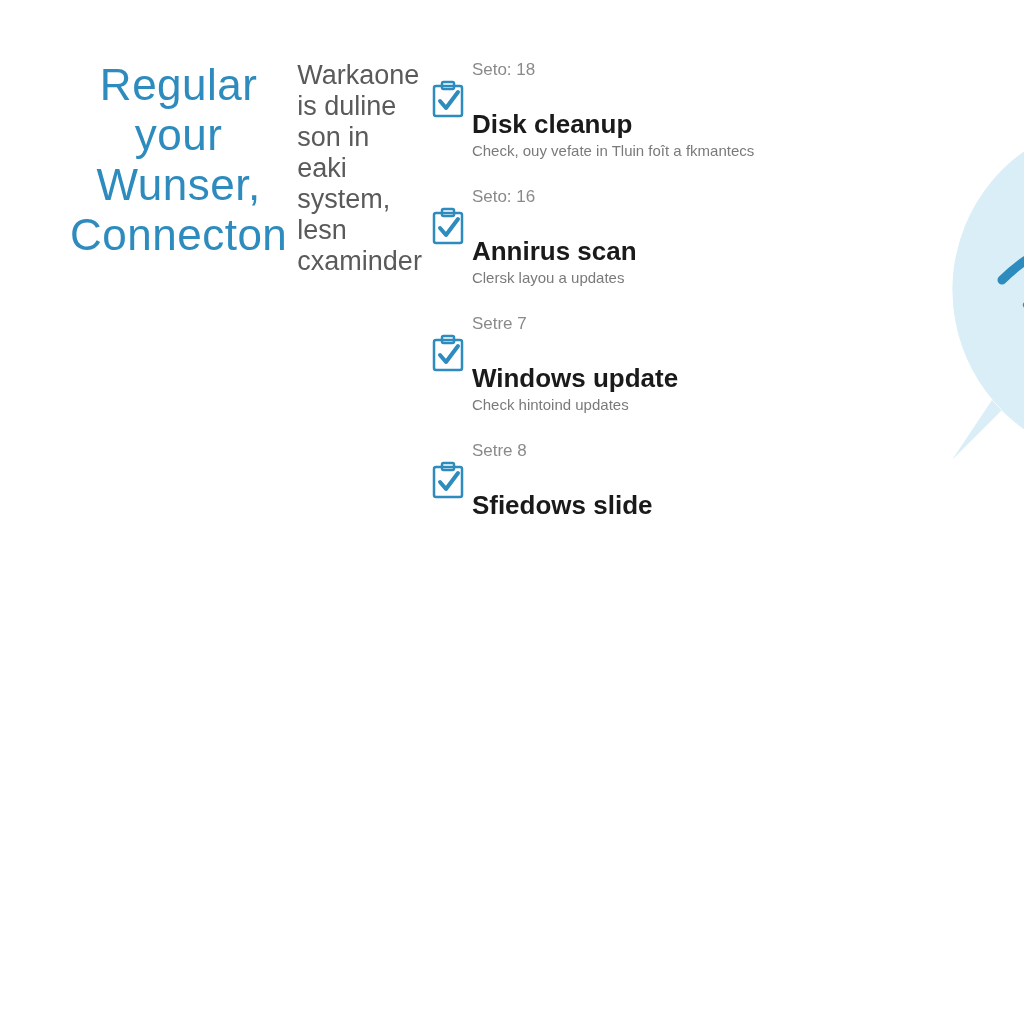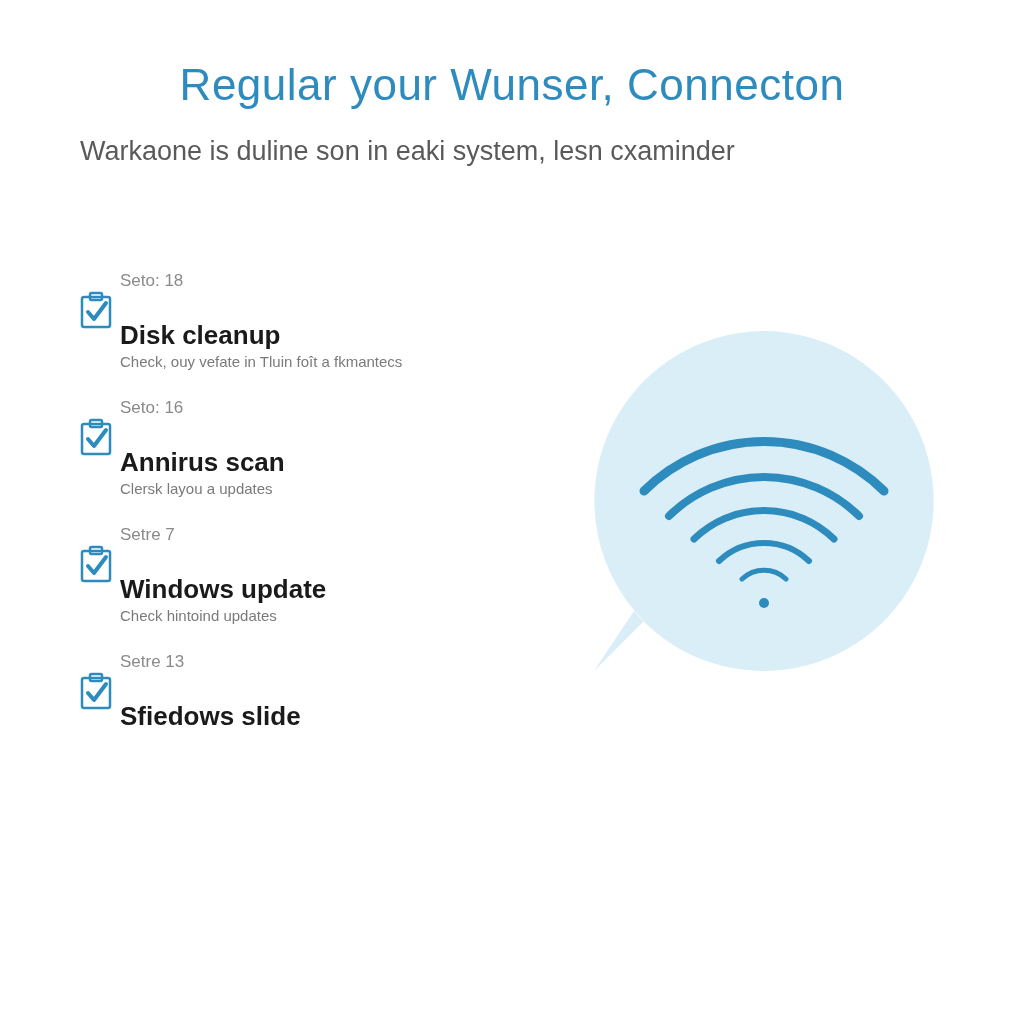--- a/index.html
+++ b/index.html
@@ -7,21 +7,21 @@
     width: 1024px;
     height: 1024px;
     background: #ffffff;
     font-family: "Segoe UI", -apple-system, sans-serif;
     color: #333;
     overflow: hidden;
   }
   .container {
     padding: 60px 70px 40px 70px;
     display: flex;
-    flex-direction: column;
+    flex-direction: row;
     height: 100%;
   }
   .title {
     font-size: 44px;
     font-weight: 400;
     color: #2d8bbe;
     text-align: center;
     margin-bottom: 26px;
     letter-spacing: 0.5px;
   }
@@ -154,21 +154,21 @@
 
       <div class="task-item">
         <span class="check-icon">
           <svg viewBox="0 0 42 42">
             <rect x="6" y="8" width="28" height="30" rx="2" fill="none" stroke="#2d8bbe" stroke-width="2.5"></rect>
             <rect x="14" y="4" width="12" height="7" rx="1.5" fill="none" stroke="#2d8bbe" stroke-width="2.5"></rect>
             <path d="M 12 23 L 18 30 L 30 14" fill="none" stroke="#2d8bbe" stroke-width="4" stroke-linecap="round" stroke-linejoin="round"></path>
           </svg>
         </span>
         <div class="task-text">
-          <div class="task-meta">Setre 13</div>
+          <div class="task-meta">Setre 8</div>
           <div class="task-title">Sfiedows slide</div>
         </div>
       </div>
 
     </div>
 
     <div class="wifi-graphic">
       <div class="wifi-bubble">
         <svg viewBox="0 0 380 380">
 

